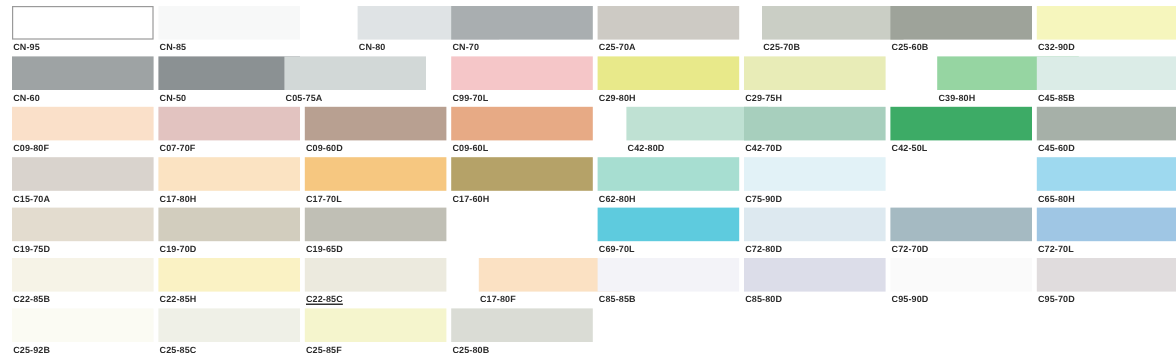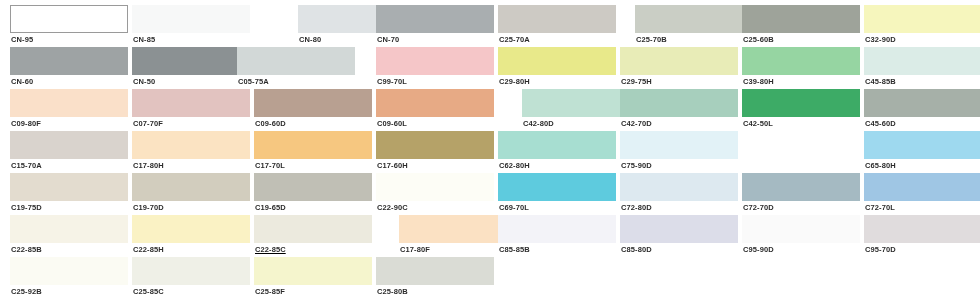--- a/index.html
+++ b/index.html
@@ -101,21 +101,21 @@
       <span class="swatch-label">C99-70L</span>
     </div>
     <div class="swatch-cell" style="left: 498px; top: 47px;">
       <div class="swatch-chip" style="width: 118px; height: 28px; background: rgb(232, 233, 138);"></div>
       <span class="swatch-label">C29-80H</span>
     </div>
     <div class="swatch-cell" style="left: 620px; top: 47px;">
       <div class="swatch-chip" style="width: 118px; height: 28px; background: rgb(232, 236, 183);"></div>
       <span class="swatch-label">C29-75H</span>
     </div>
-    <div class="swatch-cell" style="left: 742px; top: 47px;">
+    <div class="swatch-cell" style="left: 781px; top: 47px;">
       <div class="swatch-chip" style="width: 118px; height: 28px; background: rgb(150, 213, 162);"></div>
       <span class="swatch-label">C39-80H</span>
     </div>
     <div class="swatch-cell" style="left: 864px; top: 47px;">
       <div class="swatch-chip" style="width: 118px; height: 28px; background: rgb(219, 236, 231);"></div>
       <span class="swatch-label">C45-85B</span>
     </div>
     <div class="swatch-cell" style="left: 10px; top: 89px;">
       <div class="swatch-chip" style="width: 118px; height: 28px; background: rgb(250, 224, 201);"></div>
       <span class="swatch-label">C09-80F</span>
@@ -181,24 +181,20 @@
       <span class="swatch-label">C19-75D</span>
     </div>
     <div class="swatch-cell" style="left: 132px; top: 173px;">
       <div class="swatch-chip" style="width: 118px; height: 28px; background: rgb(210, 205, 190);"></div>
       <span class="swatch-label">C19-70D</span>
     </div>
     <div class="swatch-cell" style="left: 254px; top: 173px;">
       <div class="swatch-chip" style="width: 118px; height: 28px; background: rgb(192, 191, 181);"></div>
       <span class="swatch-label">C19-65D</span>
     </div>
-    <div class="swatch-cell" style="left: 376px; top: 173px;">
-      <div class="swatch-chip" style="width: 118px; height: 28px; background: rgb(253, 253, 246);"></div>
-      <span class="swatch-label">C22-90C</span>
-    </div>
     <div class="swatch-cell" style="left: 498px; top: 173px;">
       <div class="swatch-chip" style="width: 118px; height: 28px; background: rgb(94, 203, 222);"></div>
       <span class="swatch-label">C69-70L</span>
     </div>
     <div class="swatch-cell" style="left: 620px; top: 173px;">
       <div class="swatch-chip" style="width: 118px; height: 28px; background: rgb(221, 233, 240);"></div>
       <span class="swatch-label">C72-80D</span>
     </div>
     <div class="swatch-cell" style="left: 742px; top: 173px;">
       <div class="swatch-chip" style="width: 118px; height: 28px; background: rgb(165, 186, 194);"></div>

